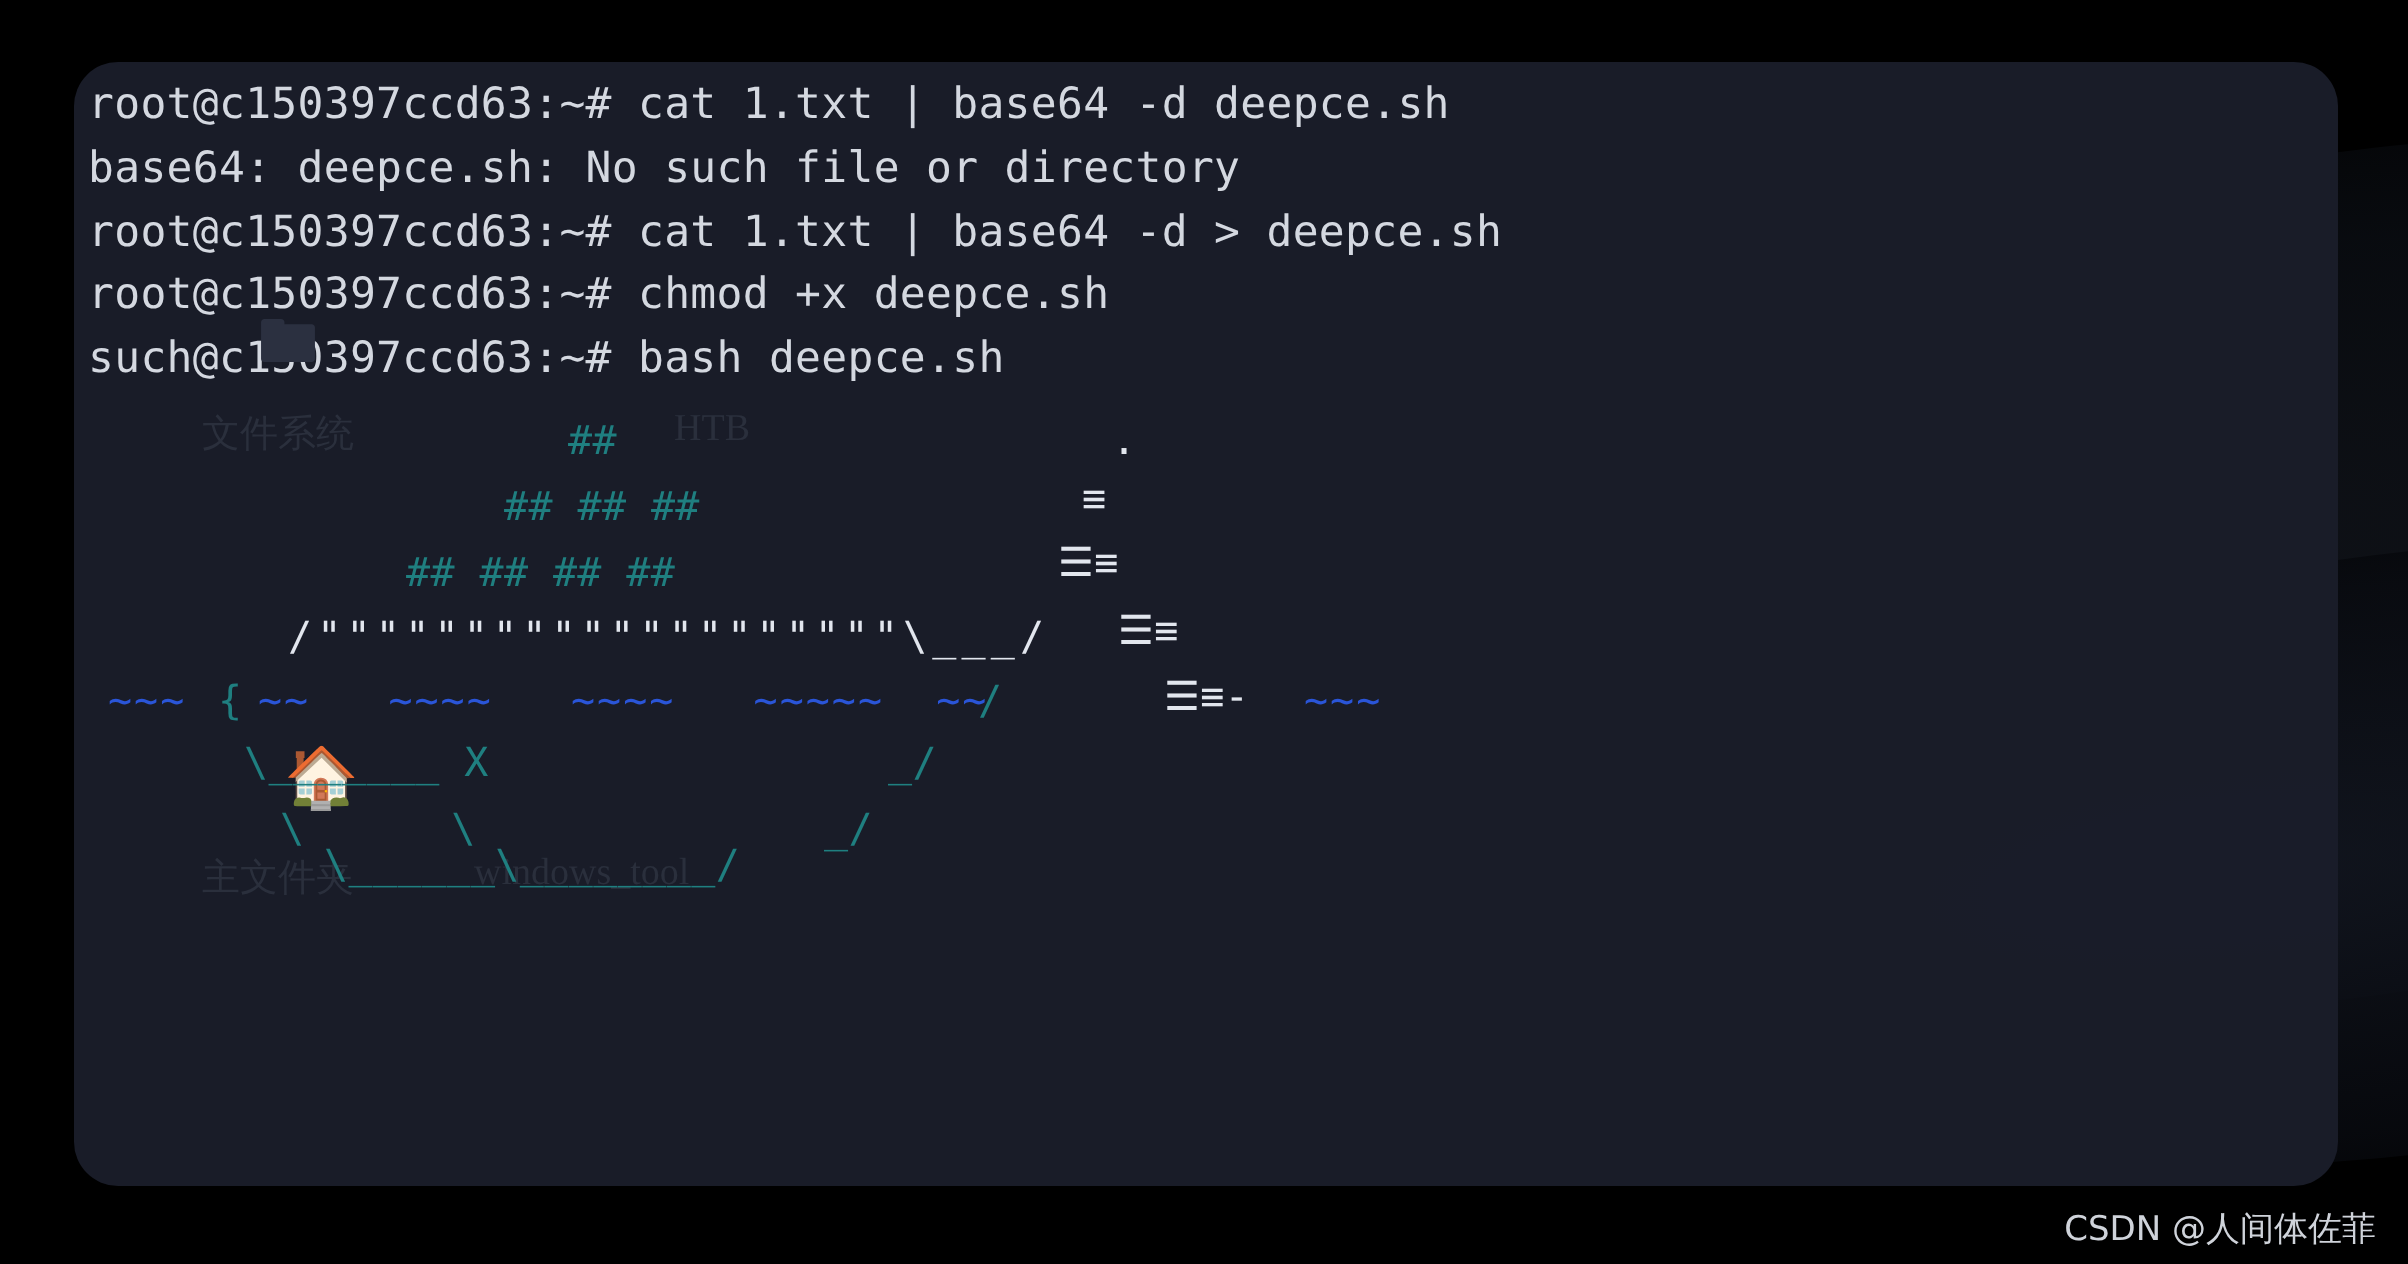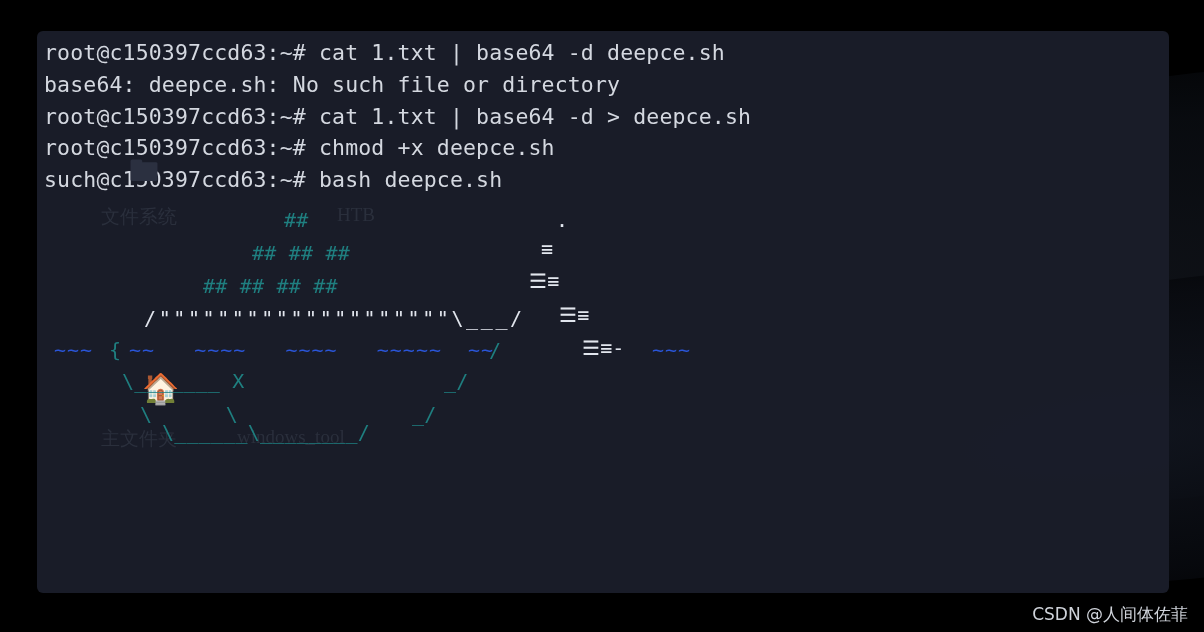--- a/index.html
+++ b/index.html
@@ -59,21 +59,21 @@
   }
 
   
   #terminal {
     position: absolute;
     left: 37px;
     top: 31px;
     width: 1132px;
     height: 562px;
     background: rgba(26, 29, 41, 0.965);
-    border-radius: 6px;
+    border-radius: 22px;
     overflow: hidden;
   }
   #term-body {
     position: absolute;
     inset: 0;
     padding: 6px 0 0 7px;
     box-sizing: border-box;
   }
 
   pre.term-line, pre.art {

